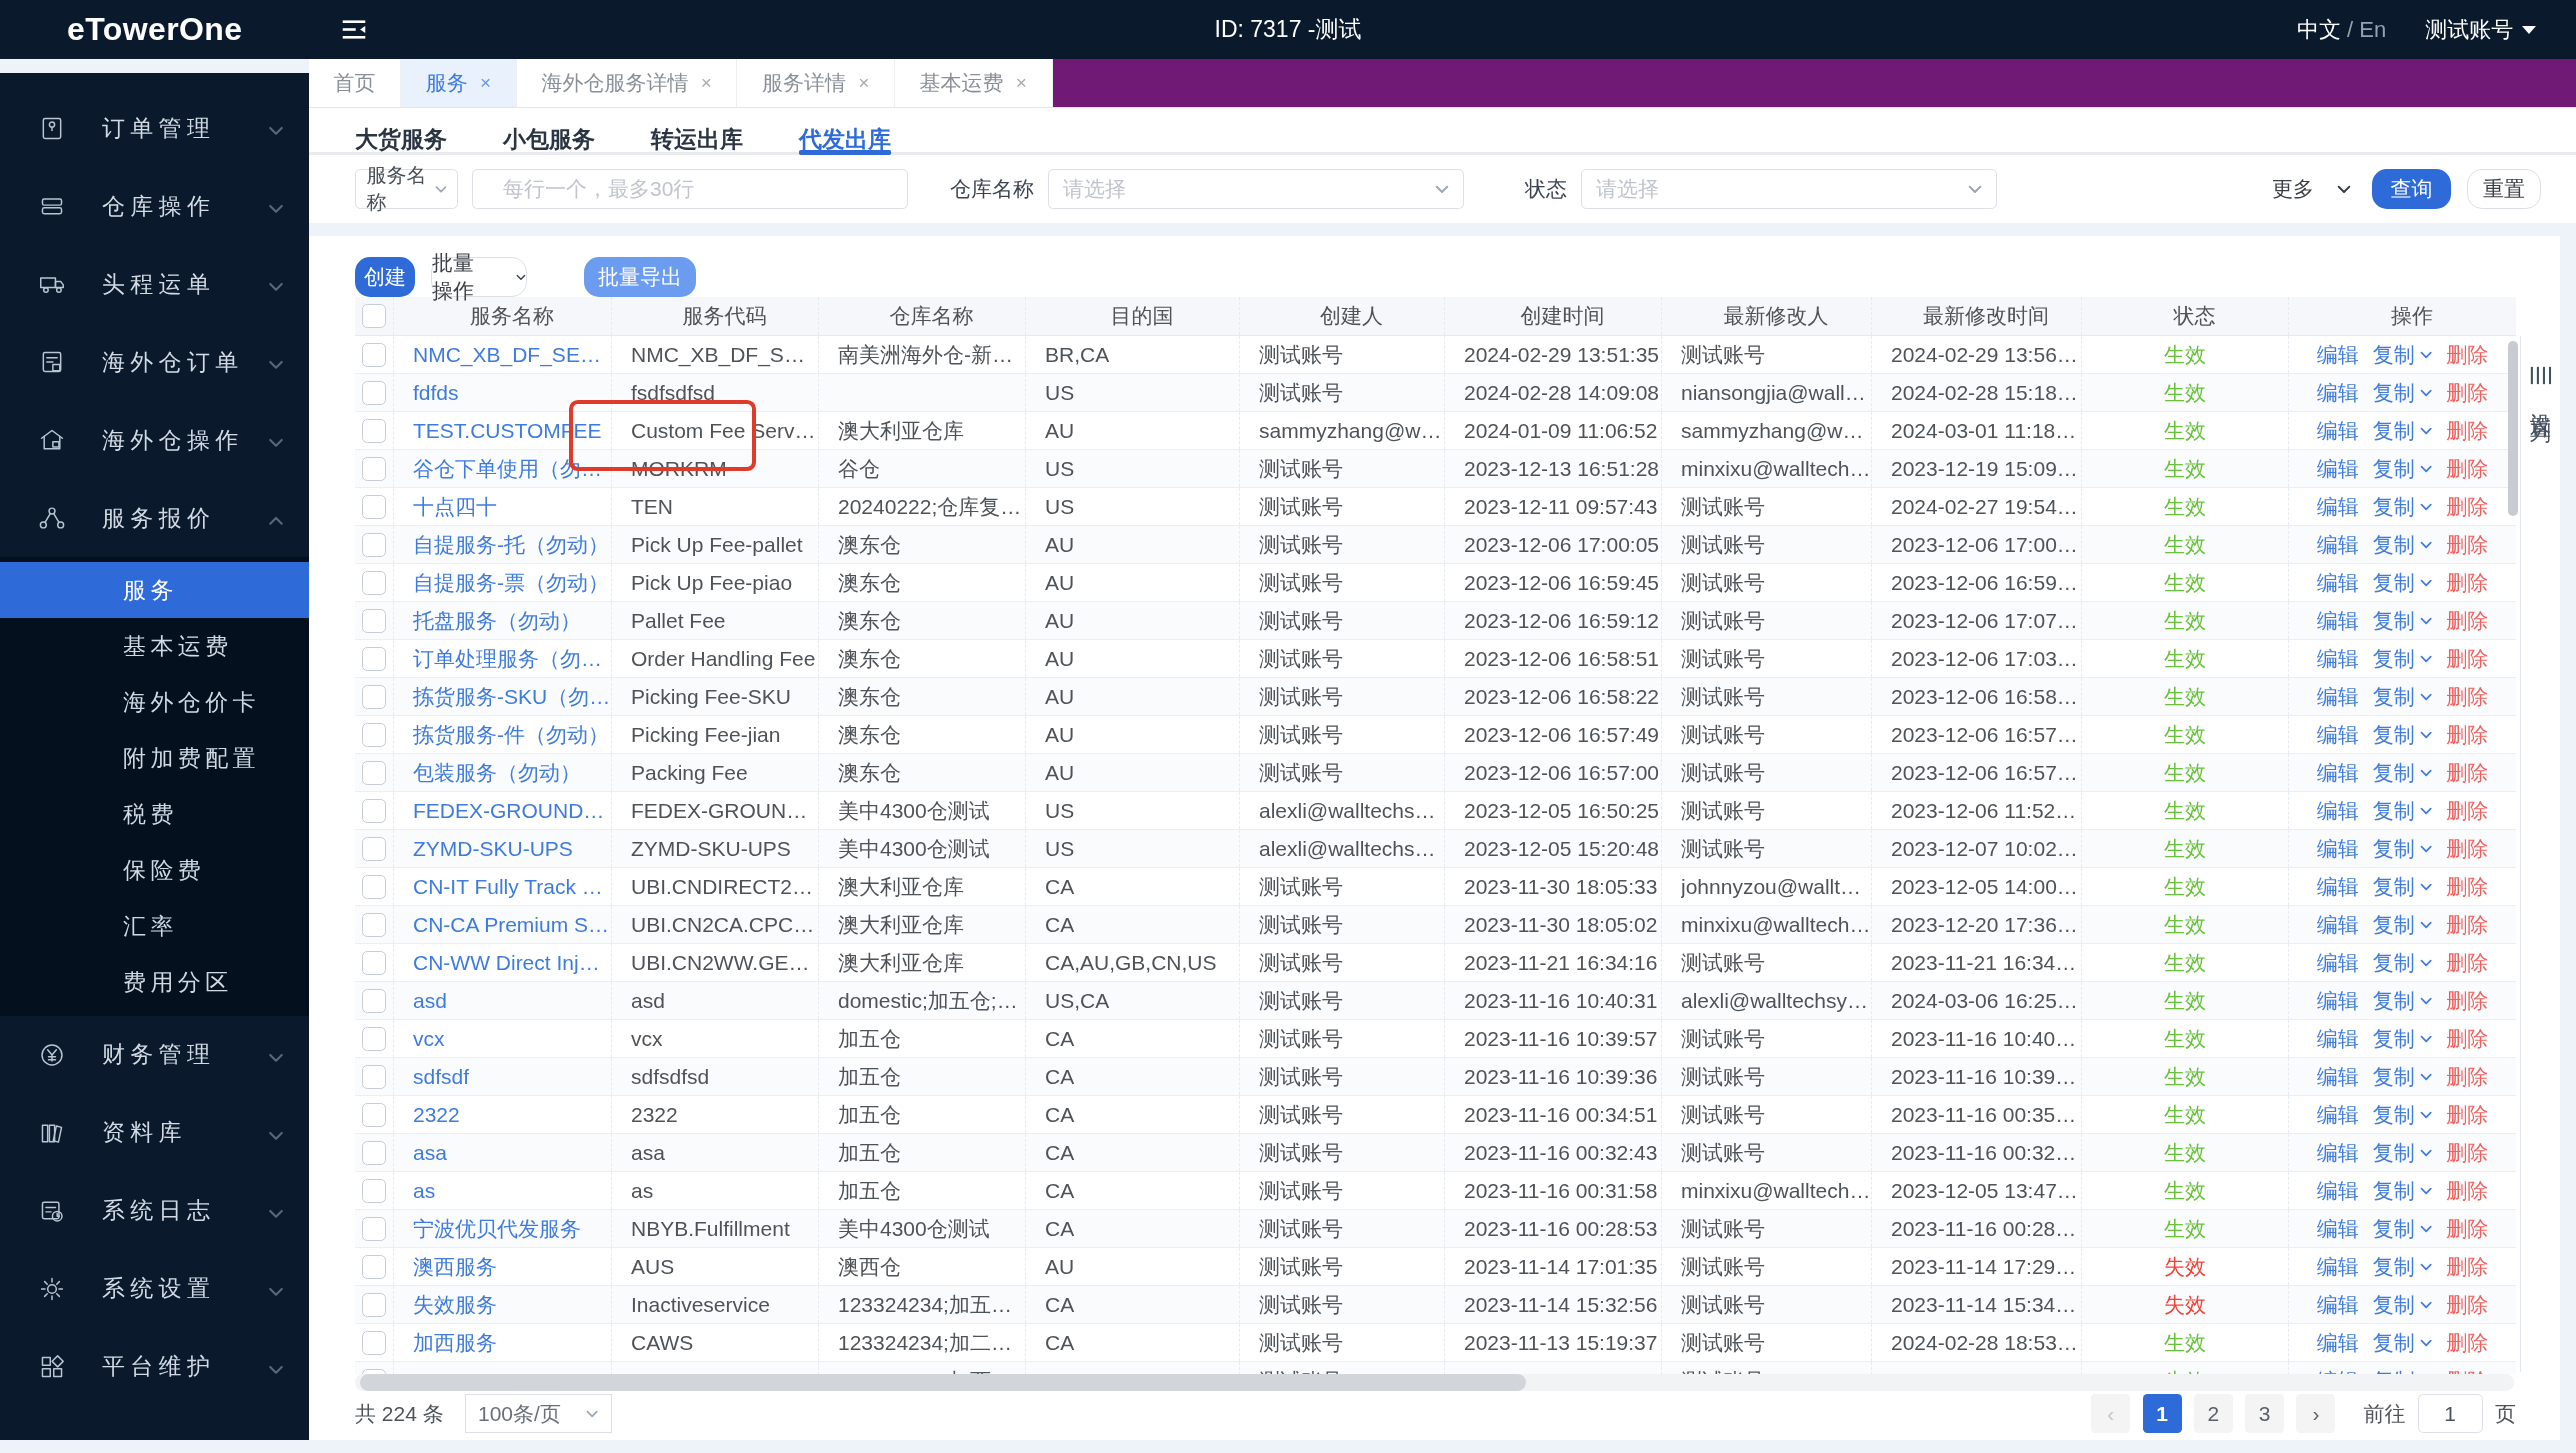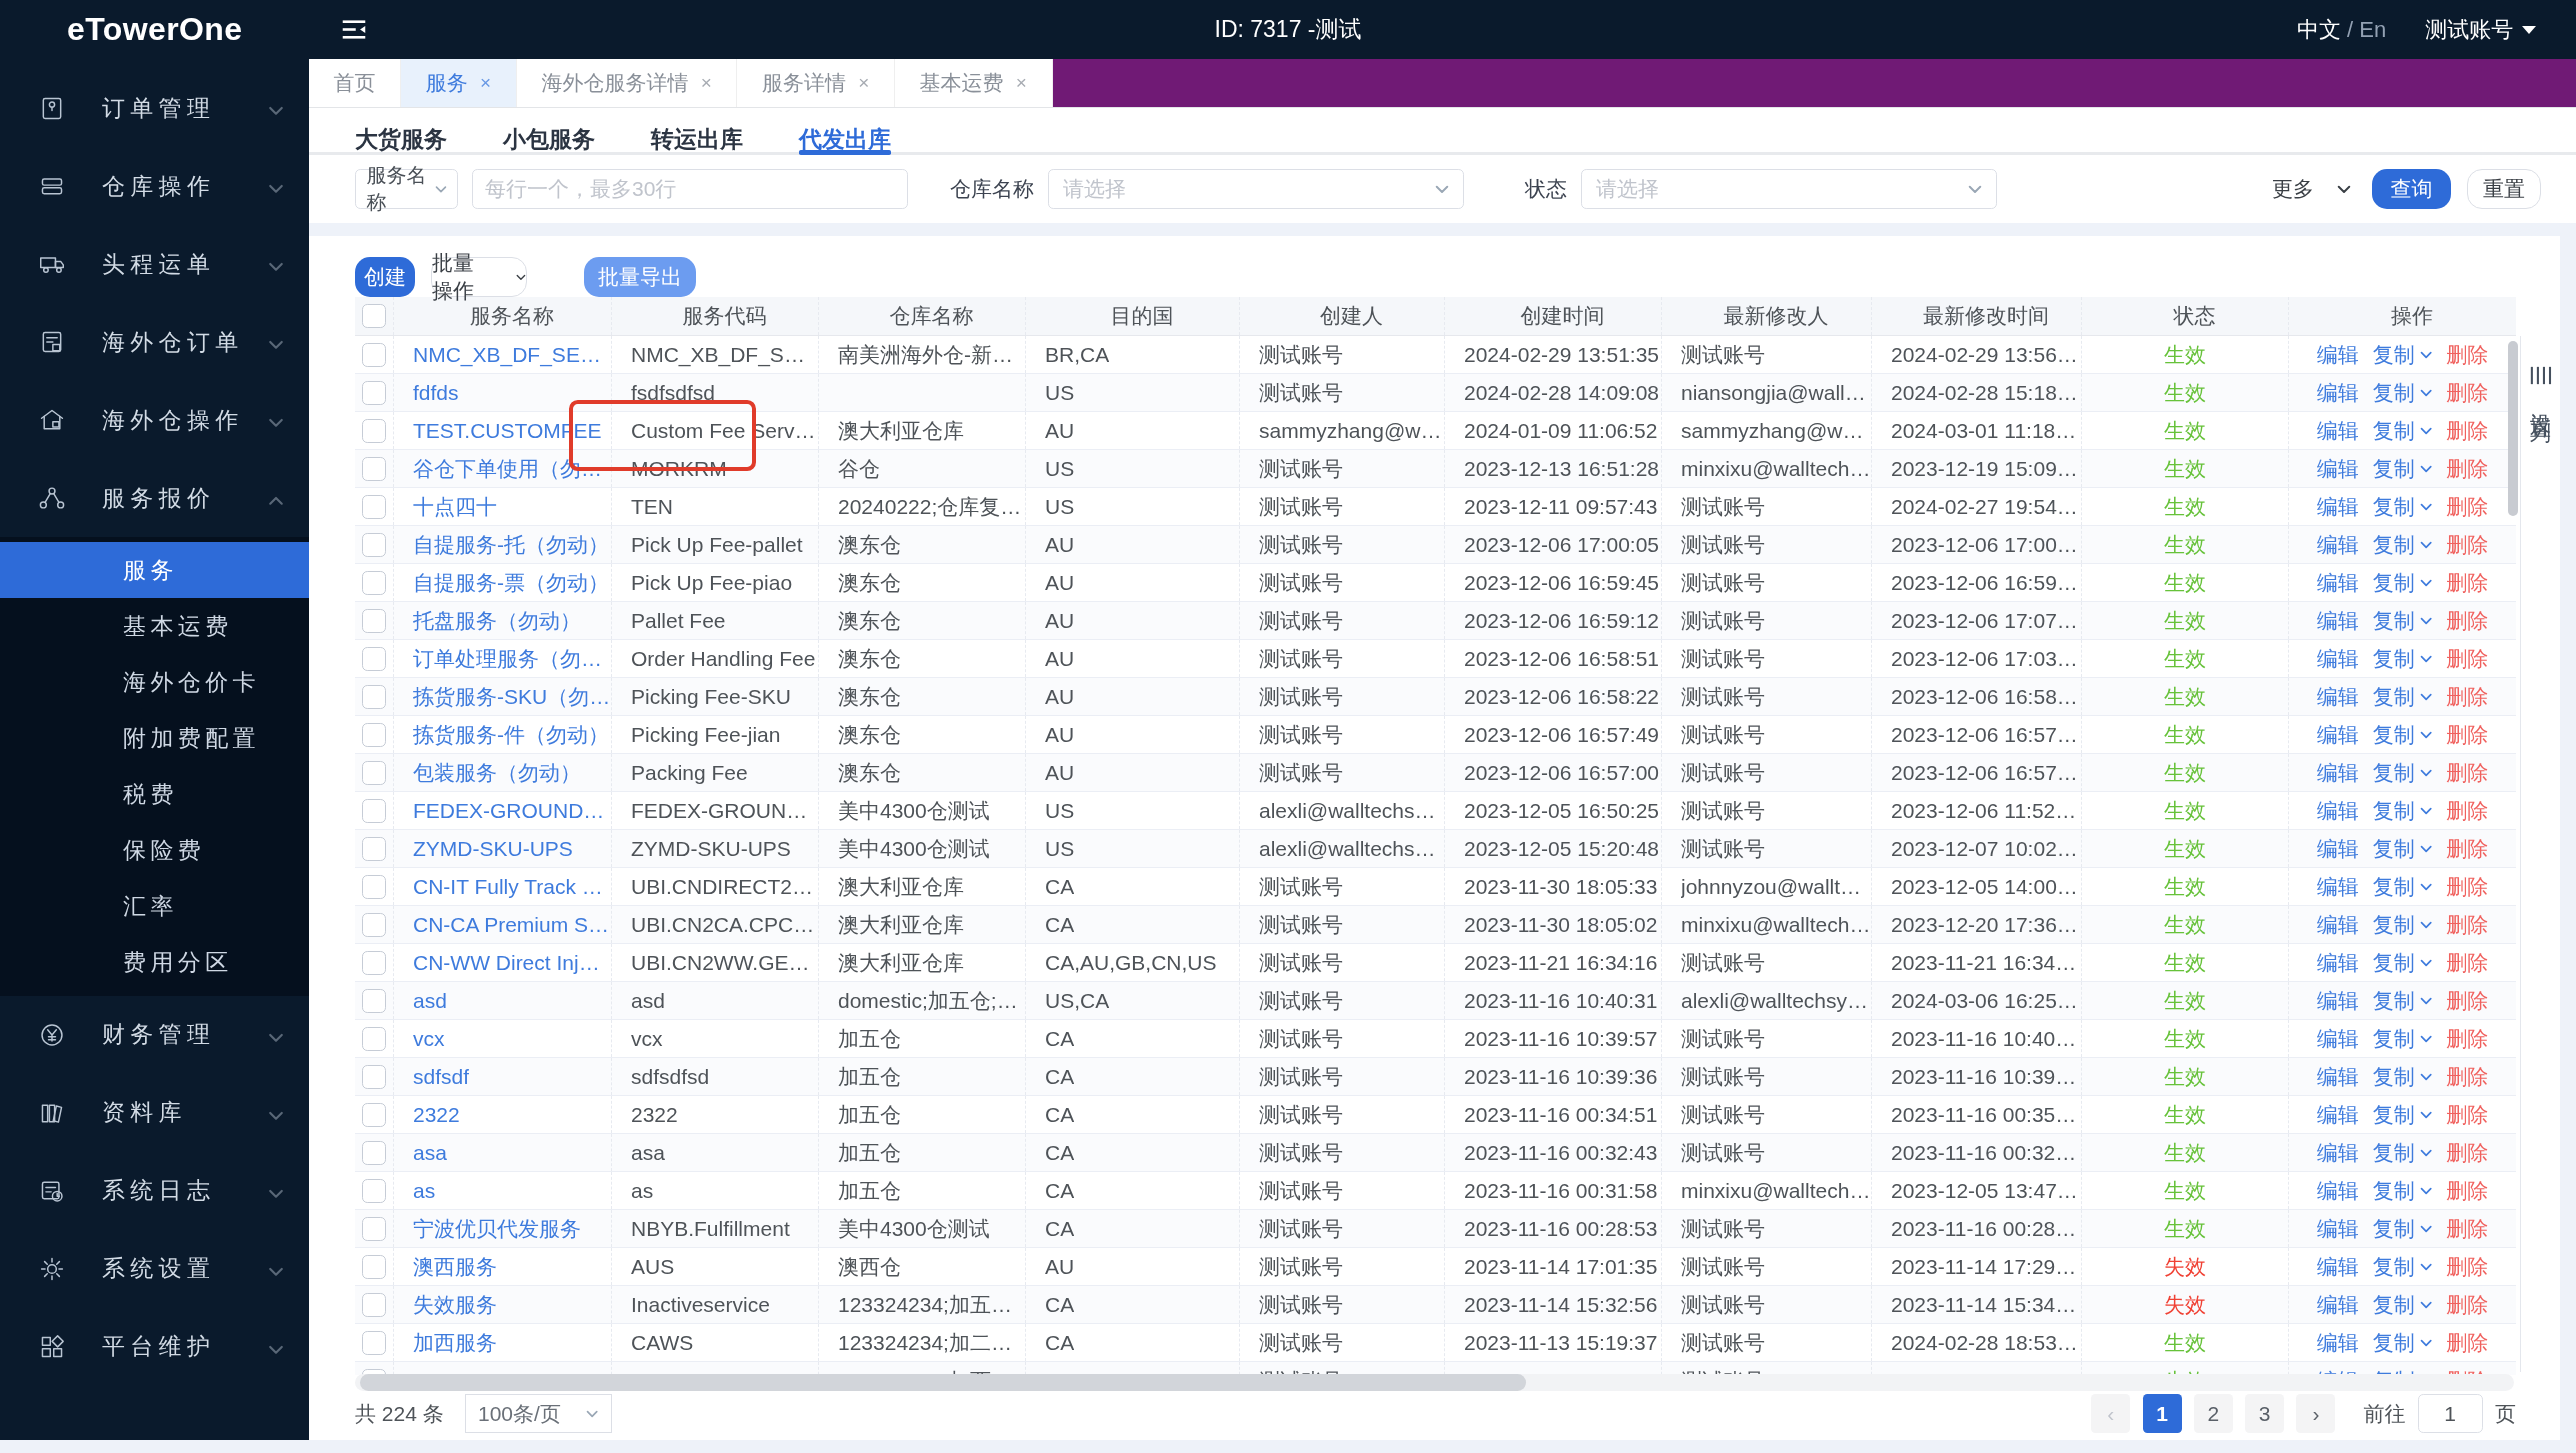--- a/index.html
+++ b/index.html
@@ -16,21 +16,21 @@
   .h-left{width:309px;display:flex;align-items:center;padding-left:67px;flex:0 0 auto}
   .logo{color:#fff;font-size:32px;font-weight:800;letter-spacing:0.4px}
   .collapse{margin-left:32px;cursor:pointer;display:flex;align-items:center}
   .h-title{position:absolute;left:50%;transform:translateX(-50%);color:#fff;font-size:23px}
   .h-right{margin-left:auto;display:flex;align-items:center;gap:39px;padding-right:40px;color:#fff;font-size:22px}
   .lang .sec{color:#93a1b3}
   .account{display:flex;align-items:center;gap:8.8px;cursor:pointer}
   .caret{width:0;height:0;border-left:7px solid transparent;border-right:7px solid transparent;border-top:8.8px solid #fff}
 
   
-  .sidebar{position:absolute;left:0;top:53px;width:309px;bottom:14px;background:var(--dark);overflow:hidden;z-index:5}
+  .sidebar{position:absolute;left:0;top:73px;width:309px;bottom:14px;background:var(--dark);overflow:hidden;z-index:5}
   .menu{padding-top:16px}
   .m-item{height:78px;display:flex;align-items:center;padding:0 24.6px 0 37px;color:#d2dbe5;font-size:23px;cursor:pointer}
   .m-item .mi{width:30px;height:30px;flex:0 0 auto;display:flex;align-items:center;justify-content:center}
   .m-item .ml{margin-left:35px;letter-spacing:5.3px}
   .m-item .mchev{margin-left:auto;opacity:.55}
   .subwrap{background:var(--darker);padding:5.3px 0}
   .s-item{height:56px;display:flex;align-items:center;padding-left:123px;color:#cfd8e4;font-size:23px;letter-spacing:4.4px;cursor:pointer}
   .s-item.active{background:var(--primary);color:#fff}
   svg.ic{stroke:#b9c5d3;fill:none;stroke-width:1.7;stroke-linecap:round;stroke-linejoin:round}
   svg.chev{stroke:#9aa7b5;fill:none;stroke-width:2.2;stroke-linecap:round;stroke-linejoin:round}
@@ -43,21 +43,21 @@
   .tab .x{font-size:19px;opacity:.75;cursor:pointer}
   .subtabs{height:47px;background:#fff;display:flex;align-items:center;padding-left:46px;gap:56px;position:relative}
   .subtabs::after{content:"";position:absolute;left:0;right:0;bottom:0;height:3.5px;background:#e8eaed}
   .subtab{position:relative;height:100%;display:flex;align-items:flex-end;font-size:23px;font-weight:700;color:#2b3442;cursor:pointer}
   .subtab.active{color:var(--primary)}
   .subtab.active::after{content:"";position:absolute;left:0;right:0;bottom:0;height:5.3px;background:var(--primary);z-index:2;border-radius:1.8px}
 
   .filters{height:68px;background:#fff;display:flex;align-items:center;padding:0 35px 0 46px;font-size:21px}
   .ctrl{height:40px;border:0.9px solid #dcdfe6;border-radius:5.3px;background:#fff;display:flex;align-items:center}
   .sel-small{width:103px;justify-content:space-between;padding:0 10.5px;color:#4a5057;font-size:20px}
-  .f-input{width:436px;margin-left:14px;padding:0 12px;color:#c0c4cc}
+  .f-input{width:436px;margin-left:14px;padding:0 30px;color:#c0c4cc}
   .f-label{margin-left:42px;color:#3c4350}
   .f-sel{width:416px;margin-left:14px;justify-content:space-between;padding:0 14px;color:#c0c4cc}
   .more{margin-left:auto;display:flex;align-items:center;gap:23px;color:#3a3f45;cursor:pointer}
   .btn{height:40px;border-radius:15px;font-size:21px;display:flex;align-items:center;justify-content:center;cursor:pointer;border:0.9px solid transparent}
   .btn-primary{background:var(--primary);color:#fff}
   .btn-plain{background:#fff;border-color:#dcdfe6;color:#3a3f45}
   .q-btn{width:79px;margin-left:21px}
   .r-btn{width:74px;margin-left:16px}
 
   .card{position:absolute;left:0;right:16px;top:177px;bottom:14px;background:#fff;overflow:hidden}

